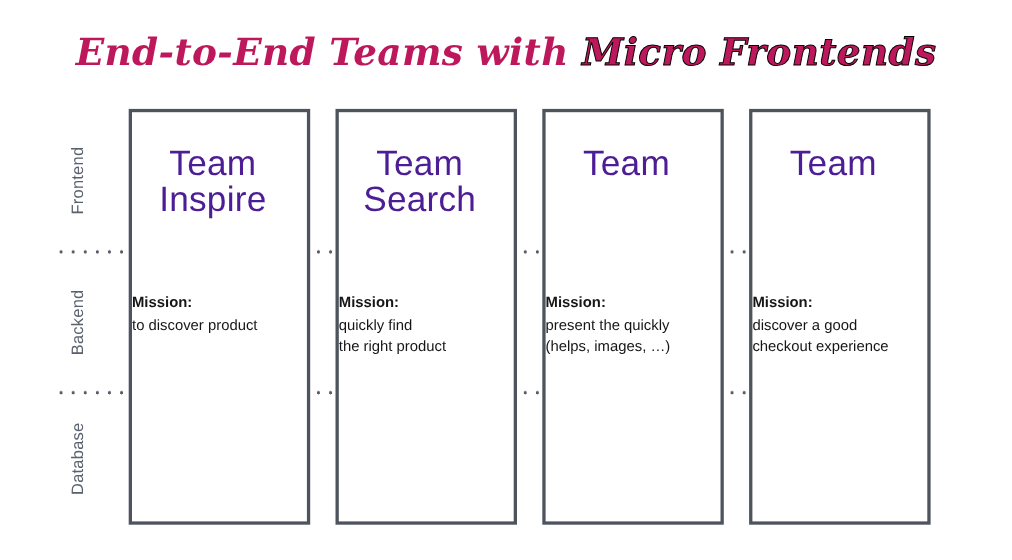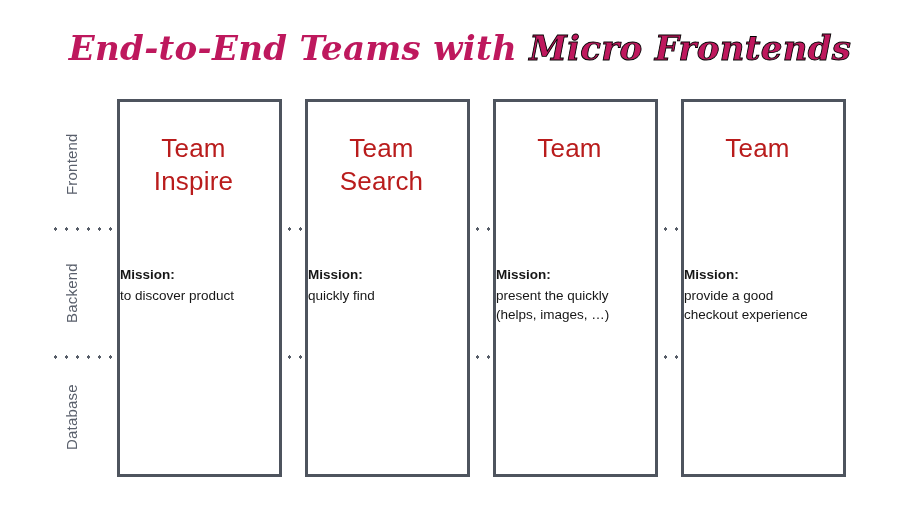--- a/index.html
+++ b/index.html
@@ -89,22 +89,22 @@
   #team-box-1 { left: 305px; width: 165px; }
   #team-box-2 { left: 493px; width: 165px; }
   #team-box-3 { left: 681px; width: 165px; }
 
   .team-name {
     position: absolute;
     left: 0;
     right: 12px;
     top: 30px;
     text-align: center;
-    color: #b91c1c;
-    font-size: 26px;
+    color: #4c1d95;
+    font-size: 32px;
     font-weight: 400;
     line-height: 33px;
     letter-spacing: .2px;
   }
 
   .mission-block {
     position: absolute;
     left: 0;
     right: 0;
     top: 163px;
@@ -154,32 +154,33 @@
     <span class="mission-heading">Mission:</span>
     <span class="mission-line">to discover product</span>
   </div>
 </div>
 
 <div class="team-box" id="team-box-1">
   <div class="team-name"><span>Team</span><br><span>Search</span></div>
   <div class="mission-block">
     <span class="mission-heading">Mission:</span>
     <span class="mission-line">quickly find</span>
+    <span class="mission-line">the right product</span>
   </div>
 </div>
 
 <div class="team-box" id="team-box-2">
   <div class="team-name"><span>Team</span><br></div>
   <div class="mission-block">
     <span class="mission-heading">Mission:</span>
     <span class="mission-line">present the quickly</span>
     <span class="mission-line">(helps, images, …)</span>
   </div>
 </div>
 
 <div class="team-box" id="team-box-3">
   <div class="team-name"><span>Team</span><br></div>
   <div class="mission-block">
     <span class="mission-heading">Mission:</span>
-    <span class="mission-line">provide a good</span>
+    <span class="mission-line">discover a good</span>
     <span class="mission-line">checkout experience</span>
   </div>
 </div>
 
 </body></html>

